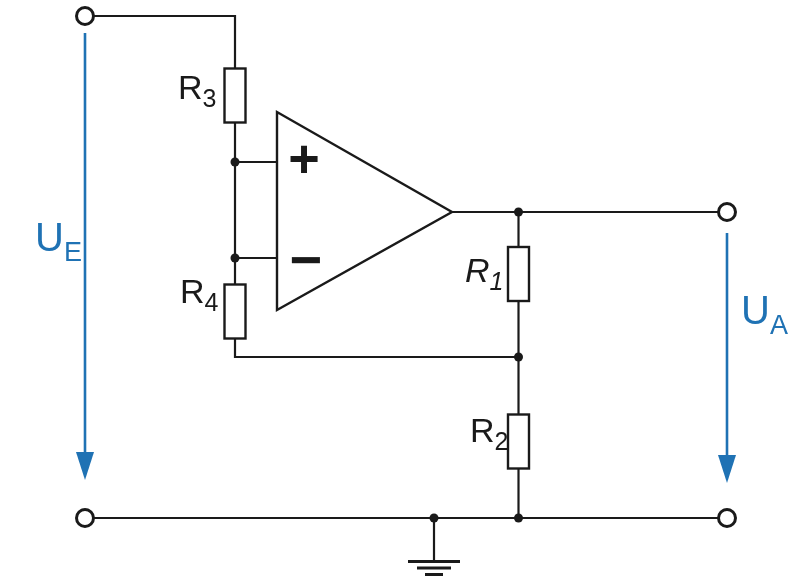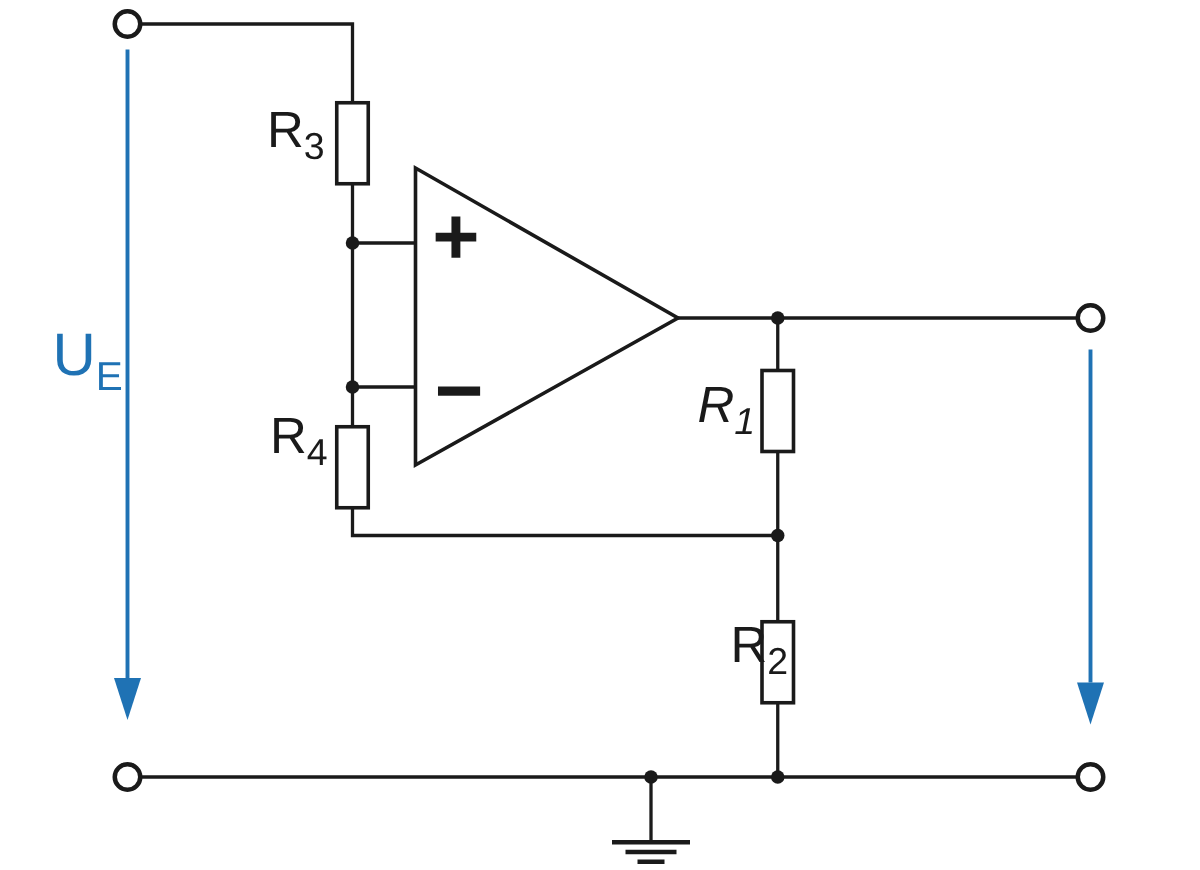--- a/index.html
+++ b/index.html
@@ -129,24 +129,27 @@
 
   <div class="label" style="left:178px; top:70px;">
     <span class="main">R</span><span class="sub">3</span>
   </div>
   <div class="label" style="left:180px; top:274px;">
     <span class="main">R</span><span class="sub">4</span>
   </div>
   <div class="label" style="left:465px; top:253px;font-style:italic;">
     <span class="main">R</span><span class="sub">1</span>
   </div>
-  <div class="label" style="left:487px; top:413px;">
+  <div class="label" style="left:470px; top:413px;">
     <span class="main">R</span><span class="sub">2</span>
   </div>
 
   <div class="label voltage" style="left:23px; top:217px;margin-left:12px;">
     <span class="main">U</span><span class="sub">E</span>
+  </div>
+  <div class="label voltage" style="left:741px; top:290px;">
+    <span class="main">U</span><span class="sub">A</span>
   </div>
 
   <div class="opamp-sign plus" style="left:304px; top:158px;">+</div>
   <div class="opamp-sign minus" style="left:306px; top:260px;">−</div>
 
 </div>
 
 </body></html>

